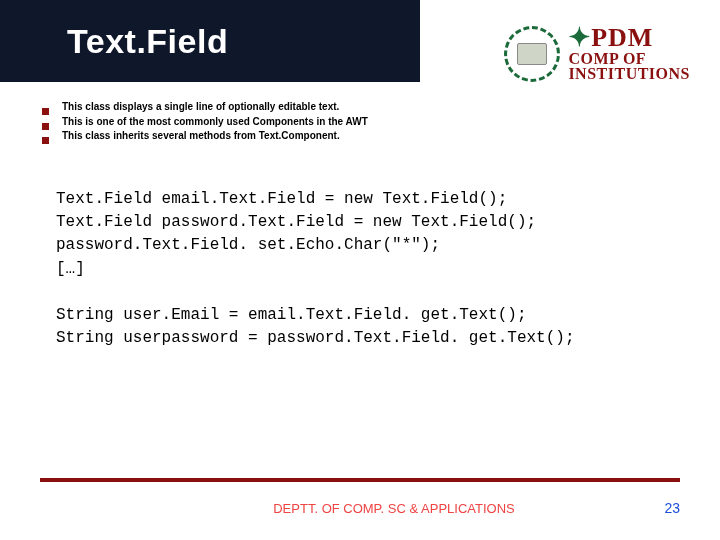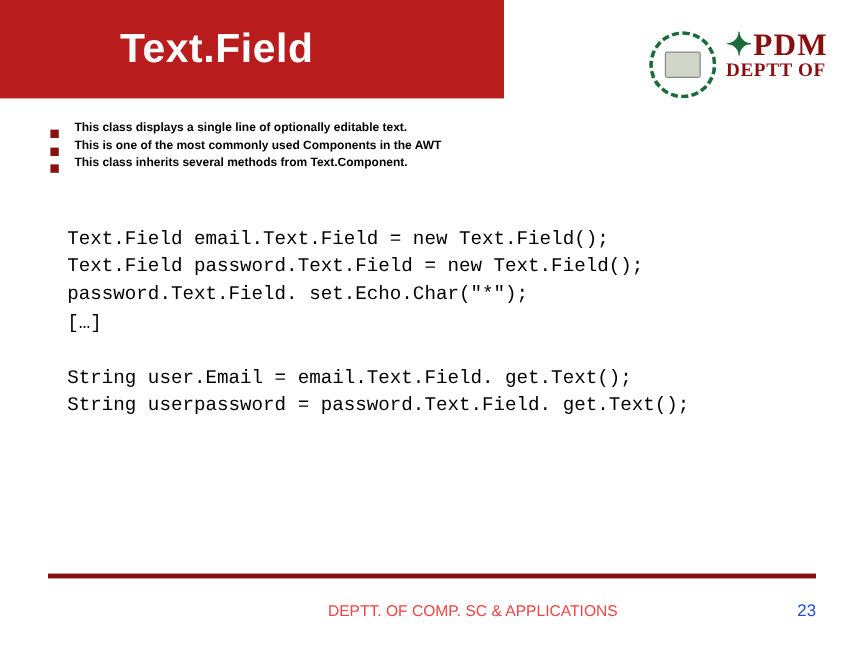--- a/index.html
+++ b/index.html
@@ -2,22 +2,22 @@
 <html><head>
 <meta charset="utf-8">
 <style>
   * { margin: 0; padding: 0; box-sizing: border-box; }
   html, body { width: 720px; height: 540px; font-family: Arial, Helvetica, sans-serif; background: #fff; }
   .slide {
     width: 720px; height: 540px; position: relative; padding: 0 40px;
   }
   .title-band {
     position: absolute; top: 0; left: 0;
-    width: 420px; height: 82px; background: #b91c1c;
-    display: flex; align-items: center; padding-left: 100px;
+    width: 420px; height: 82px; background: #0f172a;
+    display: flex; align-items: center; padding-left: 67px;
   }
   .title-band h1 {
     color: #fff; font-size: 34px; font-weight: bold; letter-spacing: 0.5px;
   }
   .logo {
     position: absolute; top: 26px; right: 30px;
     display: flex; align-items: flex-start; gap: 8px;
   }
   .logo-seal {
     width: 56px; height: 56px; border-radius: 50%;
@@ -73,21 +73,22 @@
   <div class="title-band">
     <h1>Text.Field</h1>
   </div>
 
   <div class="logo">
     <div class="logo-seal">
       <div class="inner"></div>
     </div>
     <div class="logo-text">
       <div class="l1"><span class="dash">✦</span><span>PD</span><span>M</span></div>
-      <div class="l2">DEPTT OF</div>
+      <div class="l2">COMP OF</div>
+      <div class="l2">INSTITUTIONS</div>
     </div>
   </div>
 
   <ul class="bullets">
     <li>This class displays a single line of optionally editable text.</li>
     <li>This is one of the most commonly used Components in the AWT</li>
     <li>This class inherits several methods from Text.Component.</li>
   </ul>
 
   <div class="code-block">Text.Field email.Text.Field = new Text.Field();

